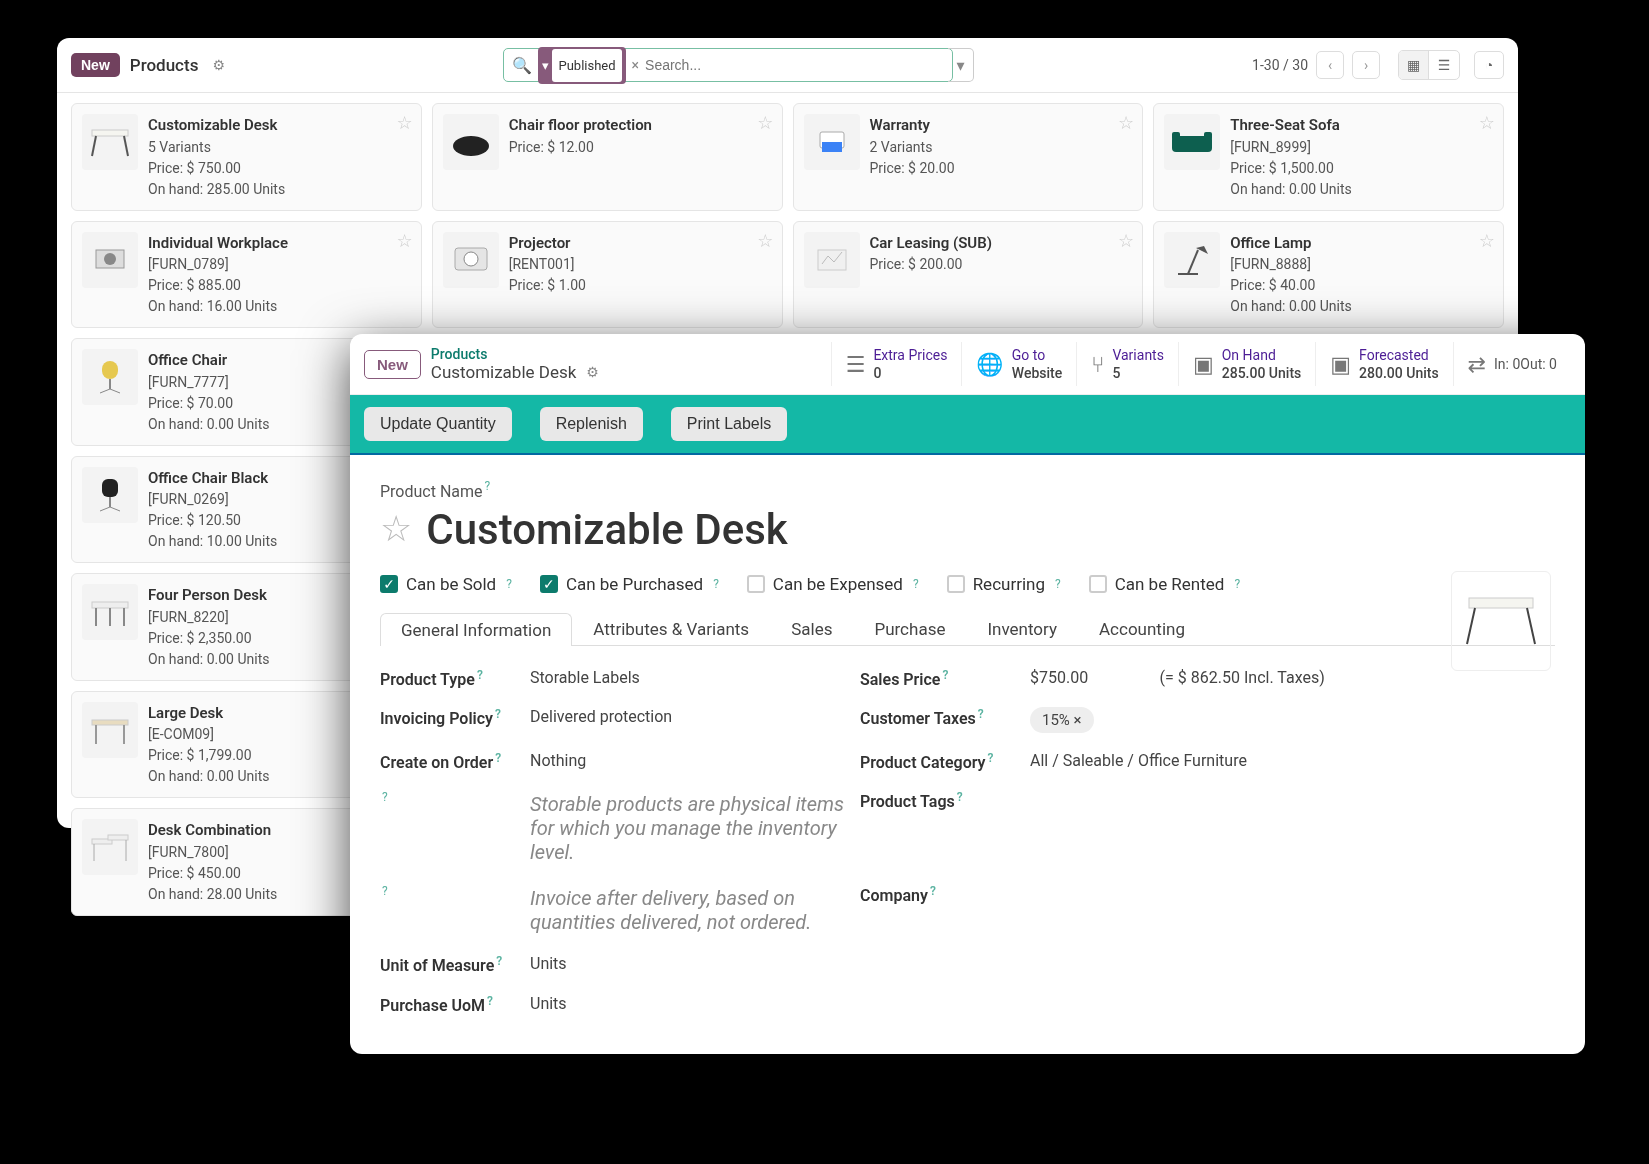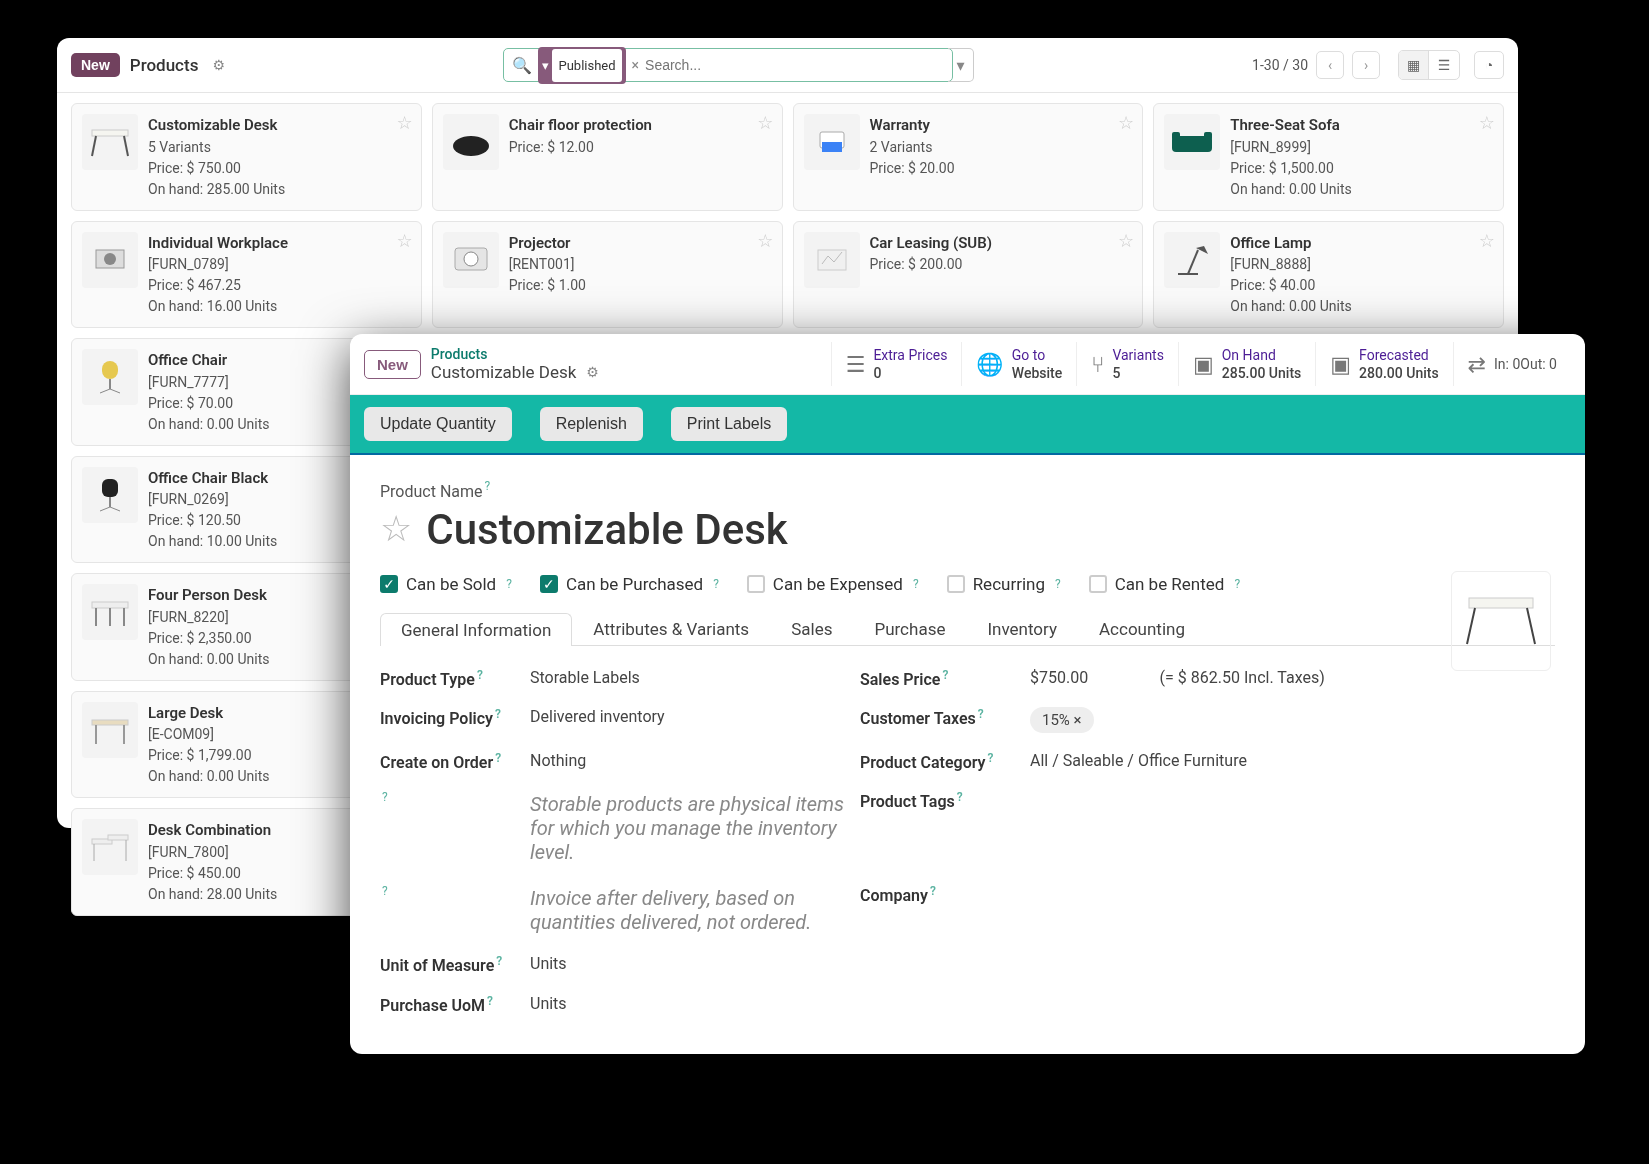--- a/index.html
+++ b/index.html
@@ -179,21 +179,21 @@
       <span class="star">☆</span>
       <div class="thumb">
           <svg class="thumb-svg" viewBox="0 0 48 48">
             <rect x="10" y="14" width="28" height="18" fill="#ddd" stroke="#999"></rect>
             <circle cx="24" cy="23" r="6" fill="#888"></circle>
           </svg>
         </div>
       <div class="info">
           <div class="title">Individual Workplace</div>
           <div>[FURN_0789]</div>
-          <div>Price: $ 467.25</div>
+          <div>Price: $ 885.00</div>
           <div>On hand: 16.00 Units</div>
         </div>
     </div>
     <div class="pcard">
       <span class="star">☆</span>
       <div class="thumb">
           <svg class="thumb-svg" viewBox="0 0 48 48">
             <rect x="8" y="12" width="32" height="22" rx="3" fill="#e5e5e5" stroke="#aaa"></rect>
             <circle cx="24" cy="23" r="7" fill="#fff" stroke="#888"></circle>
           </svg>
@@ -461,21 +461,21 @@
     </div>
 
     <div class="form-grid">
       <div class="flabel"><span>Product Type</span><span class="help-q">?</span></div>
       <div class="fval">Storable Labels</div>
       <div></div>
       <div class="flabel"><span>Sales Price</span><span class="help-q">?</span></div>
       <div class="fval"><span>$750.00</span> &nbsp;&nbsp;&nbsp;&nbsp;&nbsp;&nbsp;&nbsp;&nbsp;&nbsp;&nbsp;&nbsp;&nbsp;&nbsp;&nbsp;&nbsp;&nbsp; <span>(= $ 862.50 Incl. Taxes)</span></div>
 
       <div class="flabel"><span>Invoicing Policy</span><span class="help-q">?</span></div>
-      <div class="fval">Delivered inventory</div>
+      <div class="fval">Delivered protection</div>
       <div></div>
       <div class="flabel"><span>Customer Taxes</span><span class="help-q">?</span></div>
       <div class="fval"><span class="tax-tag">15% ×</span></div>
 
       <div class="flabel"><span>Create on Order</span><span class="help-q">?</span></div>
       <div class="fval">Nothing</div>
       <div></div>
       <div class="flabel"><span>Product Category</span><span class="help-q">?</span></div>
       <div class="fval">All / Saleable / Office Furniture</div>
 

